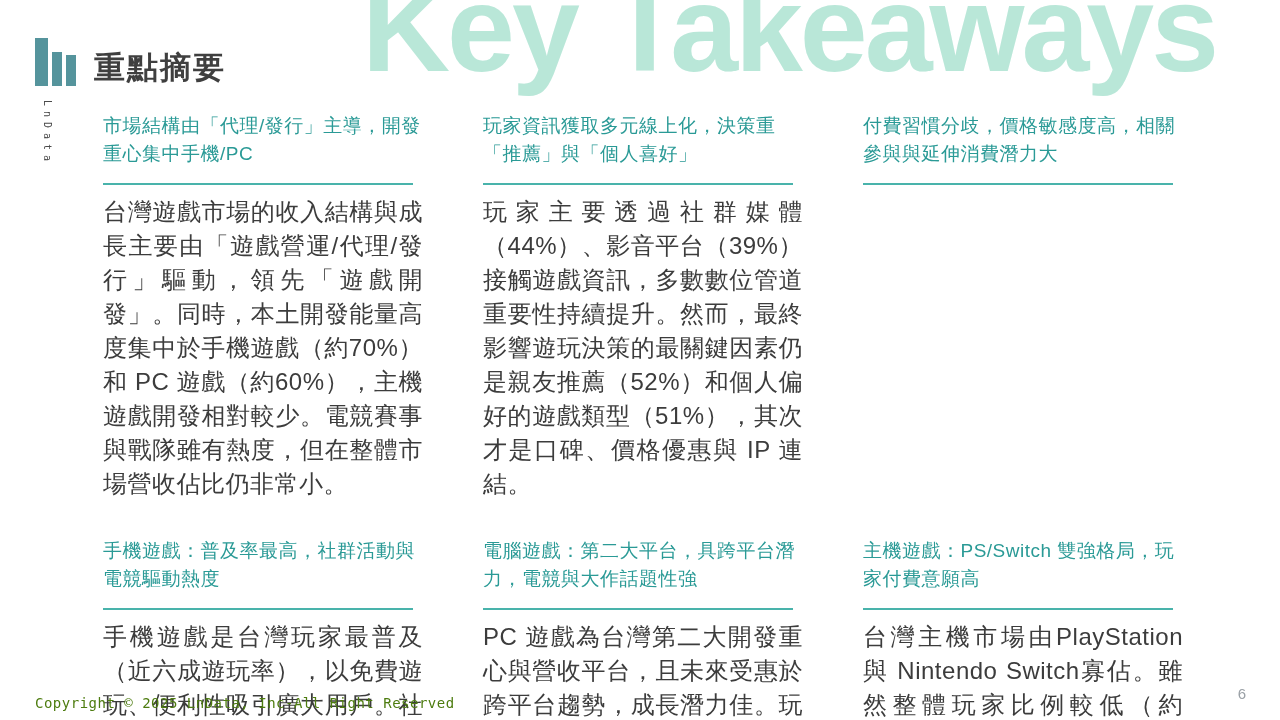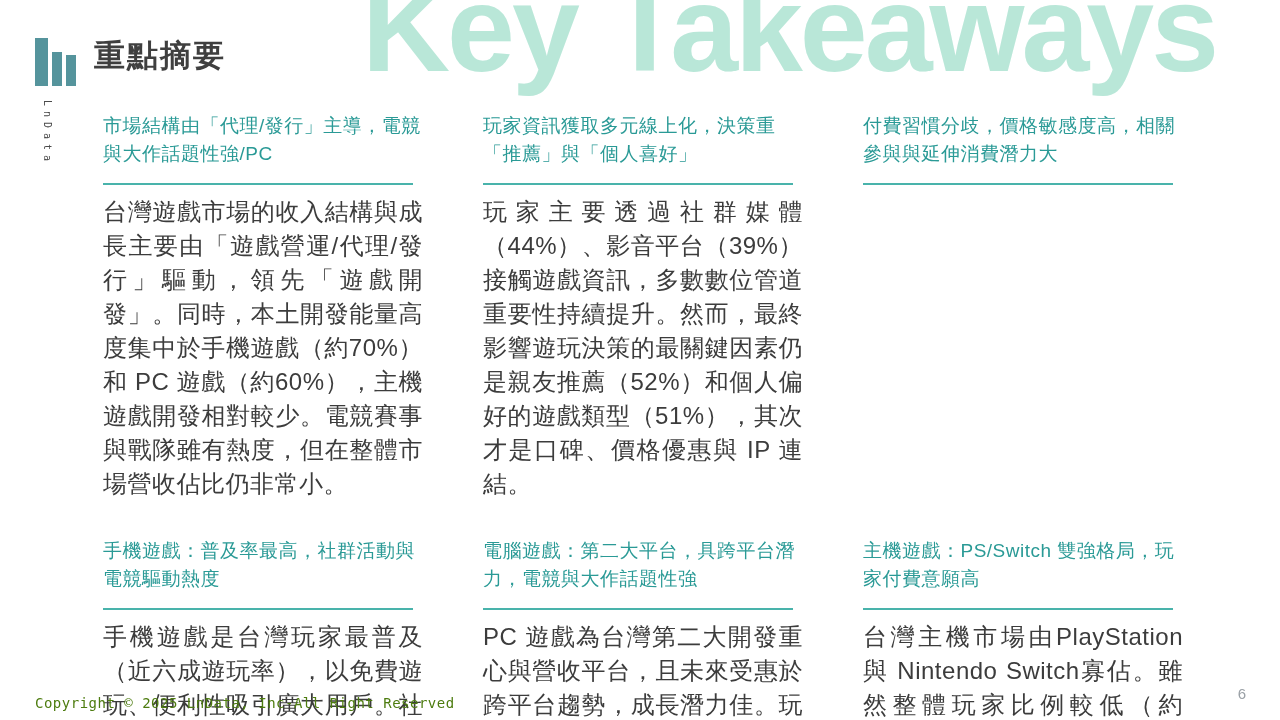--- a/index.html
+++ b/index.html
@@ -11,21 +11,21 @@
   
   .watermark{
     position:absolute;left:362px;top:-38px;z-index:0;
     font-size:122px;font-weight:bold;line-height:1.1;
     letter-spacing:-3px;color:#b9e7d8;white-space:nowrap;
     user-select:none;
   }
   
   .header{
     position:absolute;left:35px;top:38px;z-index:2;
-    display:flex;align-items:flex-start;gap:18px;
+    display:flex;align-items:flex-end;gap:18px;
   }
   .logo{display:flex;align-items:flex-end;gap:4px;height:48px;}
   .logo .bar{background:#55949c;}
   .logo .b1{width:13px;height:48px;}
   .logo .b2{width:10px;height:34px;}
   .logo .b3{width:10px;height:31px;}
   .page-title{
     font-size:31px;font-weight:bold;color:#3f3f3f;line-height:1.15;
     letter-spacing:2px;
   }
@@ -77,21 +77,21 @@
     <div class="bar b3"></div>
   </div>
   <div class="page-title">重點摘要</div>
 </div>
 
 <div class="brand-vertical">LnData</div>
 
 <div class="grid">
 
   <div class="card">
-    <h3 class="card-heading">市場結構由「代理/發行」主導，電競與大作話題性強/PC</h3>
+    <h3 class="card-heading">市場結構由「代理/發行」主導，開發重心集中手機/PC</h3>
     <div class="card-rule"></div>
     <p class="card-body">台灣遊戲市場的收入結構與成長主要由「遊戲營運/代理/發行」驅動，領先「遊戲開發」。同時，本土開發能量高度集中於手機遊戲（約70%）和 PC 遊戲（約60%），主機遊戲開發相對較少。電競賽事與戰隊雖有熱度，但在整體市場營收佔比仍非常小。</p>
   </div>
 
   <div class="card">
     <h3 class="card-heading">玩家資訊獲取多元線上化，決策重「推薦」與「個人喜好」</h3>
     <div class="card-rule"></div>
     <p class="card-body">玩家主要透過社群媒體（44%）、影音平台（39%）接觸遊戲資訊，多數數位管道重要性持續提升。然而，最終影響遊玩決策的最關鍵因素仍是親友推薦（52%）和個人偏好的遊戲類型（51%），其次才是口碑、價格優惠與 IP 連結。</p>
   </div>
 

